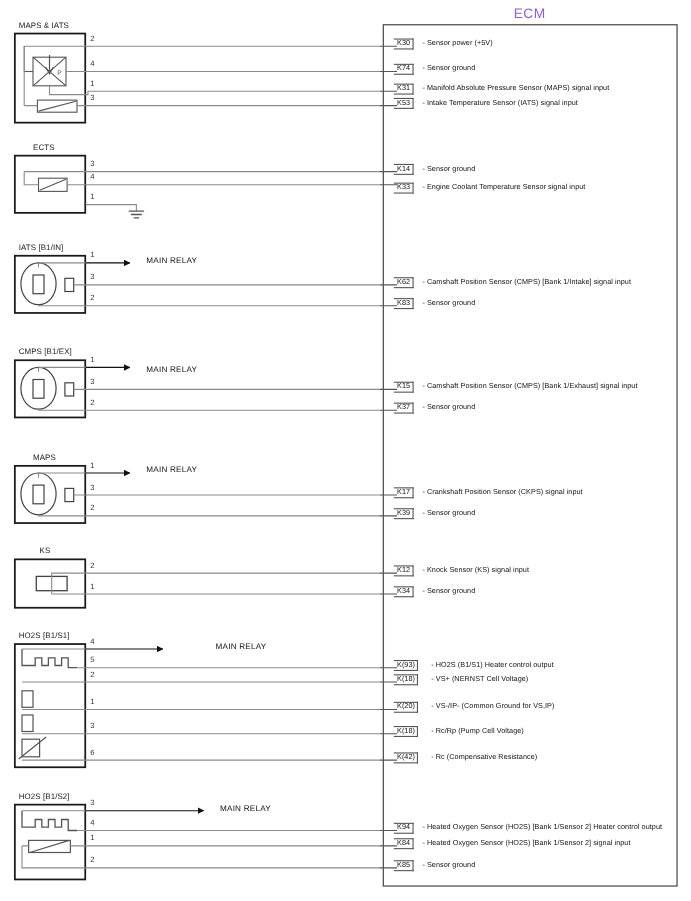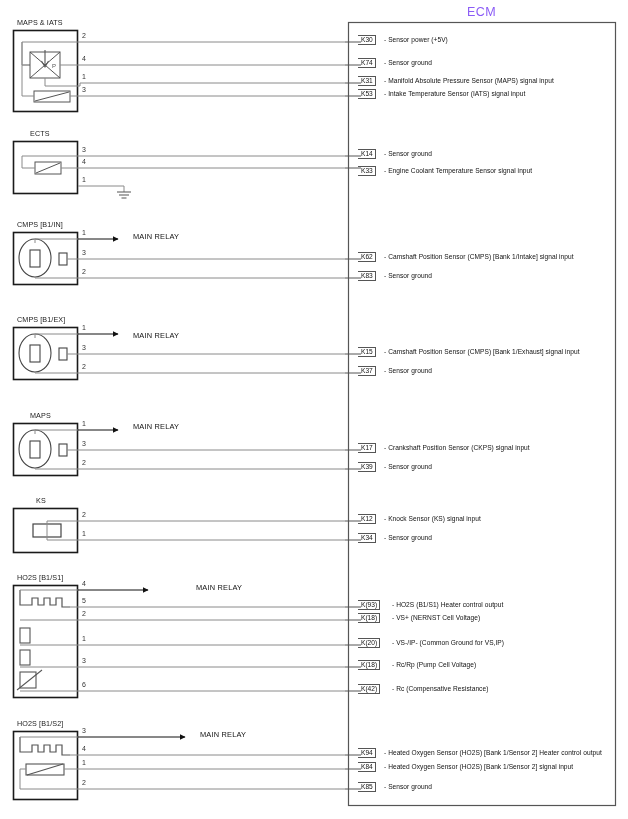--- a/index.html
+++ b/index.html
@@ -172,21 +172,21 @@
     <path d="M27 775 L63 764" stroke="#555" stroke-width="1.1"></path>
     <path d="M20 769 L26 769 M64 769 L345 769" stroke="#8a8a8a" stroke-width="1" fill="none"></path>
     <path d="M20 769 L20 789 L345 789" stroke="#8a8a8a" stroke-width="1" fill="none"></path>
     <path d="M345 755 L361 755 M345 769 L361 769 M345 789 L361 789" stroke="#555" stroke-width="1" fill="none"></path>
   </svg>
 
   <div class="abs ecm-title" style="left:467px; top:5px;">ECM</div>
 
   <div class="abs sensor-title" style="left:17px; top:18px;">MAPS &amp; IATS</div>
   <div class="abs sensor-title" style="left:30px; top:129px;">ECTS</div>
-  <div class="abs sensor-title" style="left:17px; top:220px;">CMPS [B1/IN]</div>
+  <div class="abs sensor-title" style="left:17px; top:220px;">IATS [B1/IN]</div>
   <div class="abs sensor-title" style="left:17px; top:315px;">CMPS [B1/EX]</div>
   <div class="abs sensor-title" style="left:30px; top:411px;">MAPS</div>
   <div class="abs sensor-title" style="left:36px; top:496px;">KS</div>
   <div class="abs sensor-title" style="left:17px; top:573px;">HO2S [B1/S1]</div>
   <div class="abs sensor-title" style="left:17px; top:719px;">HO2S [B1/S2]</div>
 
   <div class="abs pin-num" style="left:82px; top:32px;">2</div>
   <div class="abs pin-num" style="left:82px; top:55px;">4</div>
   <div class="abs pin-num" style="left:82px; top:73px;">1</div>
   <div class="abs pin-num" style="left:82px; top:86px;">3</div>

